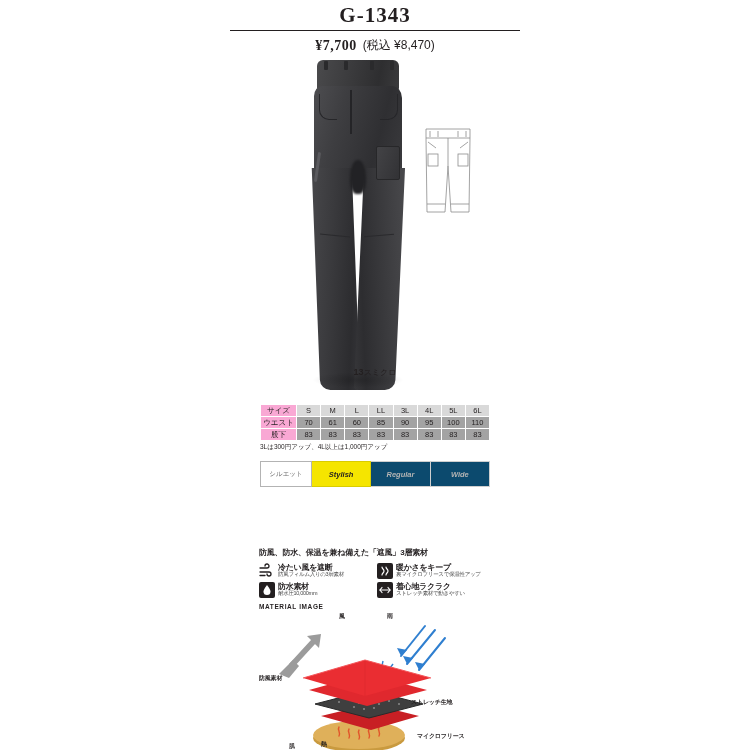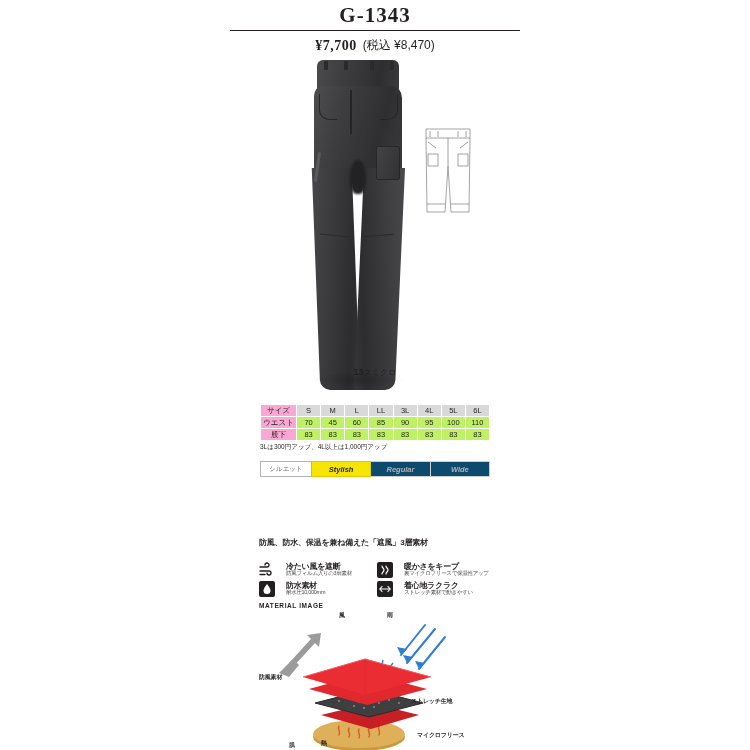--- a/index.html
+++ b/index.html
@@ -224,36 +224,36 @@
   }
   table.size th.rowlabel {
     background: #f9a8d4;
     width: 36px;
     font-weight: normal;
   }
   table.size th.colhead {
     background: #d9d9d9;
   }
   table.size td {
-    background: #bef264;
+    background: #a3a3a3;
   }
   .size-note {
     font-size: 6.5px;
     margin-top: 2px;
     text-align: left;
     letter-spacing: 0;
   }
 
   
   .silhouette {
     width: 230px;
     margin: 9px auto 0 auto;
     display: flex;
     align-items: stretch;
-    height: 16px;
+    height: 26px;
     font-size: 7px;
   }
   .sil-label {
     flex: 0 0 52px;
     border: 1px solid #b3b3b3;
     background: #ffffff;
     color: #6f6f6f;
     display: flex;
     align-items: center;
     justify-content: center;
@@ -286,31 +286,31 @@
   
   .feature {
     width: 232px;
     margin: 0 auto;
     position: relative;
   }
   .feature-title {
     font-size: 8px;
     font-weight: bold;
     letter-spacing: -0.2px;
-    margin-bottom: 14px;
+    margin-bottom: 5px;
   }
   .icon-grid {
     display: grid;
     grid-template-columns: 1fr 1fr;
     gap: 3px 4px;
   }
   .icon-item {
     display: flex;
     align-items: flex-start;
-    gap: 11px;
+    gap: 3px;
   }
   .icon-badge {
     flex: 0 0 16px;
     height: 16px;
     display: flex;
     align-items: center;
     justify-content: center;
   }
   .icon-badge.dark {
     background: #231f20;
@@ -420,21 +420,21 @@
         <th class="colhead">L</th>
         <th class="colhead">LL</th>
         <th class="colhead">3L</th>
         <th class="colhead">4L</th>
         <th class="colhead">5L</th>
         <th class="colhead">6L</th>
       </tr>
       <tr>
         <th class="rowlabel">ウエスト</th>
         <td>70</td>
-        <td>45</td>
+        <td>61</td>
         <td>60</td>
         <td>85</td>
         <td>90</td>
         <td>95</td>
         <td>100</td>
         <td>110</td>
       </tr>
       <tr>
         <th class="rowlabel">股下</th>
         <td>83</td>

